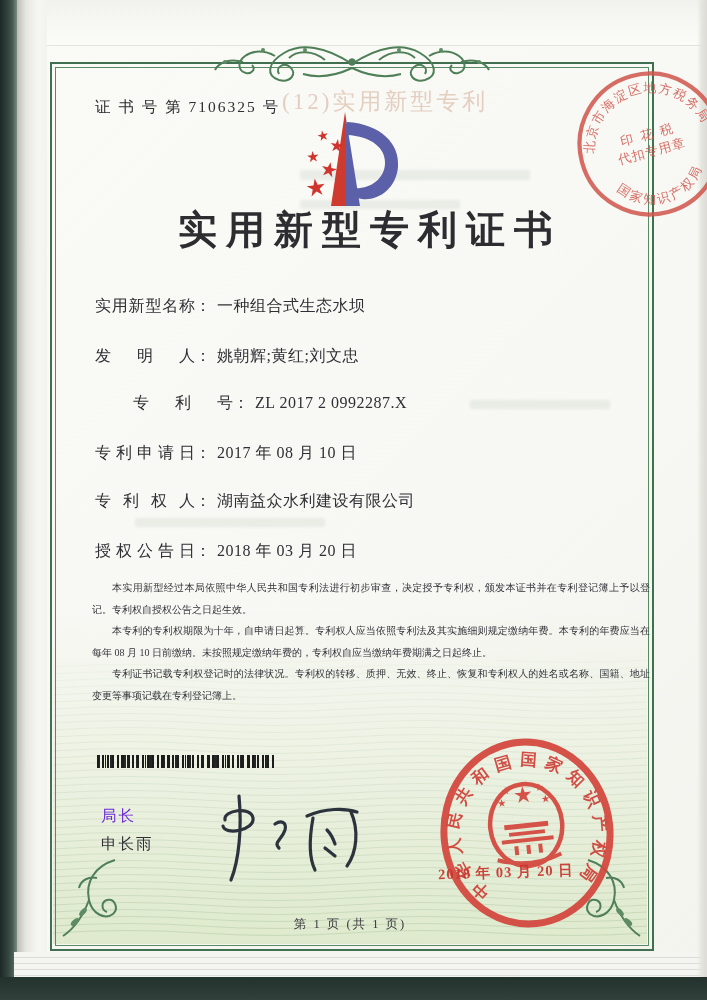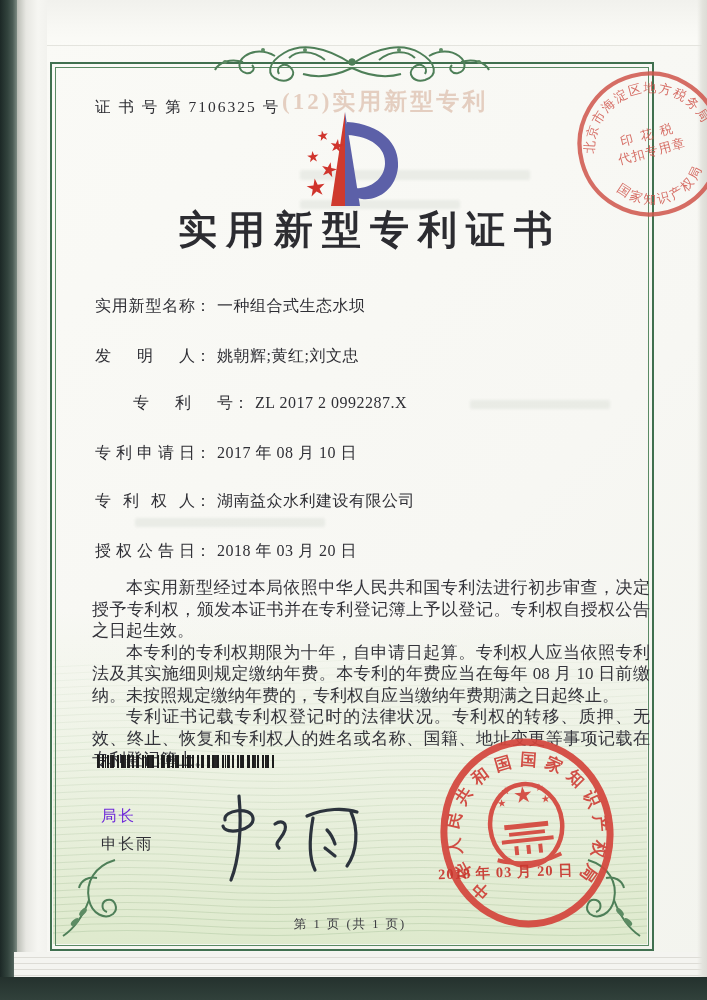--- a/index.html
+++ b/index.html
@@ -27,40 +27,40 @@
   
   .frame{position:absolute;left:50px;top:62px;width:600px;height:885px;z-index:5;
     border:2.5px solid #40704f;}
   .frame-inner{position:absolute;inset:3px;border:1px solid #5a8a64;}
   .tint{position:absolute;left:53px;top:610px;width:594px;height:334px;z-index:2;
     background:linear-gradient(180deg,rgba(228,238,213,0) 0%,rgba(228,238,213,.45) 40%,rgba(221,233,203,.95) 100%);}
   #waves{position:absolute;left:53px;top:660px;z-index:2;}
 
   
   .ghost-title{position:absolute;left:282px;top:86px;z-index:2;font-size:23px;
-    letter-spacing:3px;color:rgba(201,148,120,.42);font-weight:700;}
+    letter-spacing:3px;color:rgba(201,148,120,.42);font-weight:400;}
   .ghost-bar{position:absolute;background:rgba(150,165,150,.14);filter:blur(1.5px);z-index:2;border-radius:2px;}
 
   
   .certno{position:absolute;left:95px;top:97px;z-index:6;font-size:15.5px;color:#2e2e33;letter-spacing:2px;}
   .title{position:absolute;left:70px;top:203px;width:600px;text-align:center;z-index:6;
     font-size:39px;font-weight:600;letter-spacing:9px;color:#2c2c31;}
   #logo{position:absolute;left:283px;top:110px;z-index:5;}
   #ornament{position:absolute;left:205px;top:38px;z-index:6;}
   .fl-corner{position:absolute;z-index:5;}
 
   
   .field{position:absolute;left:95px;z-index:6;font-size:16px;color:#2f2f35;white-space:nowrap;}
   .flabel{display:inline-block;width:100px;text-align:justify;text-align-last:justify;}
   .fcolon{display:inline-block;margin-right:6px;}
   .fvalue{letter-spacing:.5px;}
 
   
   .body-text{position:absolute;left:92px;top:577px;width:558px;z-index:6;
-    font-size:17px;line-height:21.5px;color:#33333a;text-align:justify;}
+    font-size:10px;line-height:21.5px;color:#33333a;text-align:justify;}
   .body-text p{margin:0;text-indent:2em;}
 
   
   .barcode{position:absolute;left:97px;top:755px;width:178px;height:13px;z-index:6;
     background:
      repeating-linear-gradient(90deg,#1c1c1c 0 2px,rgba(0,0,0,0) 2px 5px),
      repeating-linear-gradient(90deg,#1c1c1c 0 1px,rgba(0,0,0,0) 1px 8px),
      repeating-linear-gradient(90deg,#262626 0 3px,rgba(0,0,0,0) 3px 13px);}
   .director-title{position:absolute;left:101px;top:806px;z-index:6;font-size:15.5px;color:#6d28d9;letter-spacing:2px;
     font-family:"Liberation Sans","DejaVu Sans",sans-serif;text-align:right;}

